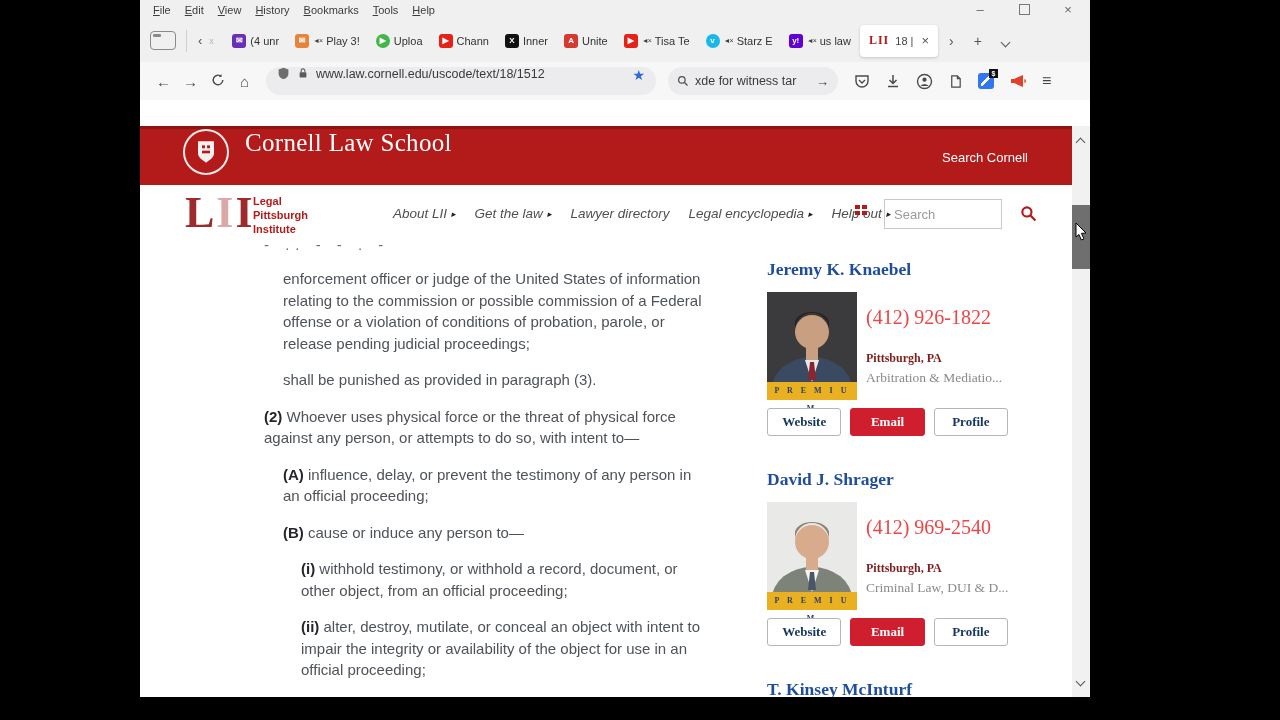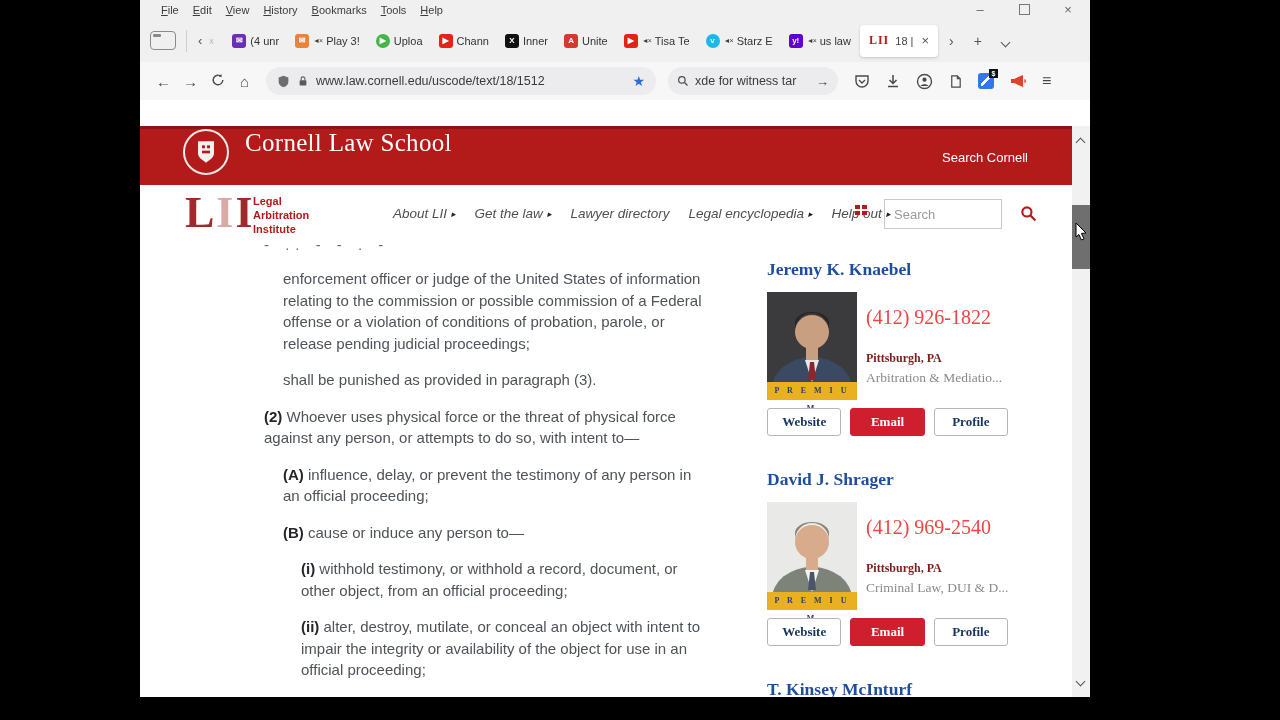--- a/index.html
+++ b/index.html
@@ -1,21 +1,21 @@
 <!DOCTYPE html>
 <html><head>
 <meta charset="utf-8">
 <style>
   html,body{margin:0;padding:0;background:#000;}
   .stage{position:relative;width:1280px;height:720px;background:#000;overflow:hidden;
          font-family:"Liberation Sans",sans-serif;}
   .browser{position:absolute;left:140px;top:0;width:950px;height:697px;background:#fff;overflow:hidden;}
 
   
-  .menubar{height:19px;background:#f0f0f0;display:flex;align-items:center;padding-left:14px;}
+  .menubar{height:19px;background:#f0f0f0;display:flex;align-items:center;padding-left:6px;}
   .menu-item{display:block;font-size:11px;color:#3c3c3c;padding:0 7px;}
   .menu-item::first-letter{text-decoration:underline;}
   .win-controls{margin-left:auto;display:flex;align-items:center;height:100%;}
   .win-btn{width:44px;height:100%;display:flex;align-items:center;justify-content:center;color:#666;font-size:13px;}
   .max-glyph{width:9px;height:9px;border:1px solid #777;}
 
   
   .tabbar{height:43px;background:#f0f0f0;display:flex;align-items:center;padding:0 6px;gap:2px;}
   .fxview{width:24px;height:17px;border:1.4px solid #8a8a8a;border-radius:4px;position:relative;margin:0 4px;}
   .fxview::after{content:"";position:absolute;left:2px;top:2px;width:8px;height:3px;background:#8a8a8a;border-radius:1px;}
@@ -34,21 +34,21 @@
   .active-label{font-size:11px;color:#444;white-space:nowrap;}
   .tab-close{font-size:13px;color:#555;margin-left:2px;}
   .tabbar-ctl{font-size:14px;color:#555;padding:0 9px;}
   .chev{display:inline-block;width:6px;height:6px;border-right:1.6px solid #555;border-bottom:1.6px solid #555;}
   .chev.down{transform:rotate(45deg);}
   .chev.up{transform:rotate(-135deg);}
 
   
   .navbar{height:38px;background:#f7f7f8;display:flex;align-items:center;padding:0 10px;}
   .nav-btn{width:27px;text-align:center;font-size:15px;color:#4a4a4a;}
-  .urlbar{width:368px;height:28px;background:#ececee;border-radius:14px;display:flex;align-items:center;
+  .urlbar{width:368px;height:28px;background:#ececee;border-radius:14px;display:flex;align-items:flex-start;
           gap:7px;padding:0 11px;margin-left:8px;}
   .url-text{flex:1;font-size:12.5px;color:#3a3a3a;white-space:nowrap;overflow:hidden;}
   .star{color:#2f6bd8;font-size:14px;}
   .searchbar{width:152px;height:28px;background:#ececee;border-radius:14px;display:flex;align-items:center;
              gap:6px;padding:0 9px;margin-left:12px;}
   .search-text{flex:1;font-size:12.5px;color:#3a3a3a;white-space:nowrap;overflow:hidden;}
   .go-arrow{font-size:13px;color:#3a3a3a;}
   .tool-icons{display:flex;align-items:center;gap:15px;margin-left:16px;}
   .money-ic{position:relative;width:16px;height:16px;background:#3178f0;border-radius:3px;}
   .money-ic::before{content:"";position:absolute;left:3px;top:3px;width:10px;height:10px;
@@ -289,21 +289,21 @@
           </svg>
         </span>
         <span class="cornell-title">Cornell Law School</span>
         <span class="search-cornell">Search Cornell</span>
       </div>
 
       <div class="liibar">
         <span class="lii-logo"><span class="lii-l1">L</span><span class="lii-l2">I</span><span class="lii-l3">I</span></span>
         <div class="lii-sub">
           <div>Legal</div>
-          <div>Arbitration</div>
+          <div>Pittsburgh</div>
           <div>Institute</div>
         </div>
         <div class="lii-links">
 
             <span class="lii-link">
               <span>About LII</span>
               <span class="link-arrow">▸</span>
             </span>
 
             <span class="lii-link">

